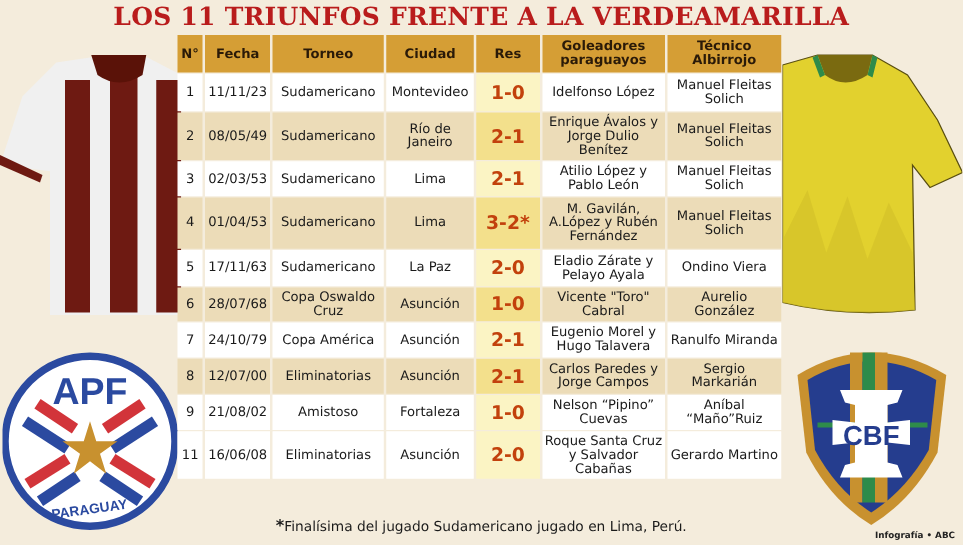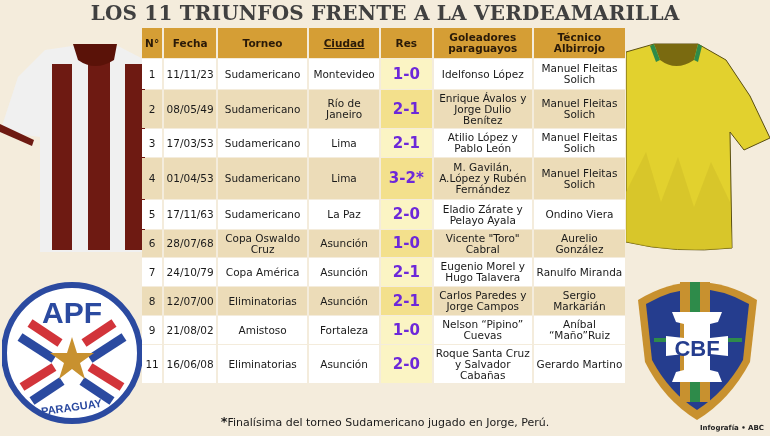--- a/index.html
+++ b/index.html
@@ -11,21 +11,21 @@
     color: #1a1a1a;
   }
   .title {
     position: absolute;
     left: 0; top: 0; width: 770px; height: 26px;
     text-align: center;
     font-family: "DejaVu Serif", "Liberation Serif", serif;
     font-weight: bold;
     font-size: 20px;
     line-height: 26px;
-    color: #404040;
+    color: #b91c1c;
     letter-spacing: 0.2px;
   }
   
   .tbl {
     position: absolute;
     left: 142px; top: 27px;
     width: 487px;
     border-collapse: separate;
     border-spacing: 2px 1px;
     margin-left: -2px;
@@ -47,28 +47,28 @@
     text-align: center;
     vertical-align: middle;
     padding: 0 2px;
     color: #1a1a1a;
   }
   .tbl tr.odd td { background: #ffffff; }
   .tbl tr.even td { background: #ecdcb8; }
   .tbl td.res {
     font-weight: bold;
     font-size: 15px;
-    color: #6d28d9;
+    color: #c2410c;
   }
   .tbl tr.odd td.res { background: #fbf4c4; }
   .tbl tr.even td.res { background: #f3e08c; }
   .c-n { width: 20px; }
   .c-fecha { width: 40px; }
   .c-torneo { width: 88px; }
-  .c-ciudad { width: 69px; text-decoration: underline; }
+  .c-ciudad { width: 69px; }
   .c-res { width: 50px; }
   .c-gol { width: 97px; }
   .c-tec { width: 90px; }
 
   .footnote {
     position: absolute;
     left: 0; top: 414px; width: 770px;
     text-align: center;
     font-size: 11px;
     color: #1a1a1a;
@@ -158,21 +158,21 @@
       <td>2</td>
       <td>08/05/49</td>
       <td>Sudamericano</td>
       <td>Río de Janeiro</td>
       <td class="res">2-1</td>
       <td>Enrique Ávalos y Jorge Dulio Benítez</td>
       <td>Manuel Fleitas Solich</td>
     </tr>
     <tr class="odd" style="height:28px">
       <td>3</td>
-      <td>17/03/53</td>
+      <td>02/03/53</td>
       <td>Sudamericano</td>
       <td>Lima</td>
       <td class="res">2-1</td>
       <td>Atilio López y Pablo León</td>
       <td>Manuel Fleitas Solich</td>
     </tr>
     <tr class="even" style="height:41px">
       <td>4</td>
       <td>01/04/53</td>
       <td>Sudamericano</td>
@@ -232,16 +232,16 @@
       <td>Eliminatorias</td>
       <td>Asunción</td>
       <td class="res">2-0</td>
       <td>Roque Santa Cruz y Salvador Cabañas</td>
       <td>Gerardo Martino</td>
     </tr>
   </tbody>
 </table>
 
 <div class="footnote">
-  <span class="star">*</span><span>Finalísima del torneo Sudamericano jugado en Jorge, Perú.</span>
+  <span class="star">*</span><span>Finalísima del jugado Sudamericano jugado en Lima, Perú.</span>
 </div>
 
 <div class="credit">Infografía • ABC</div>
 
 </body></html>

